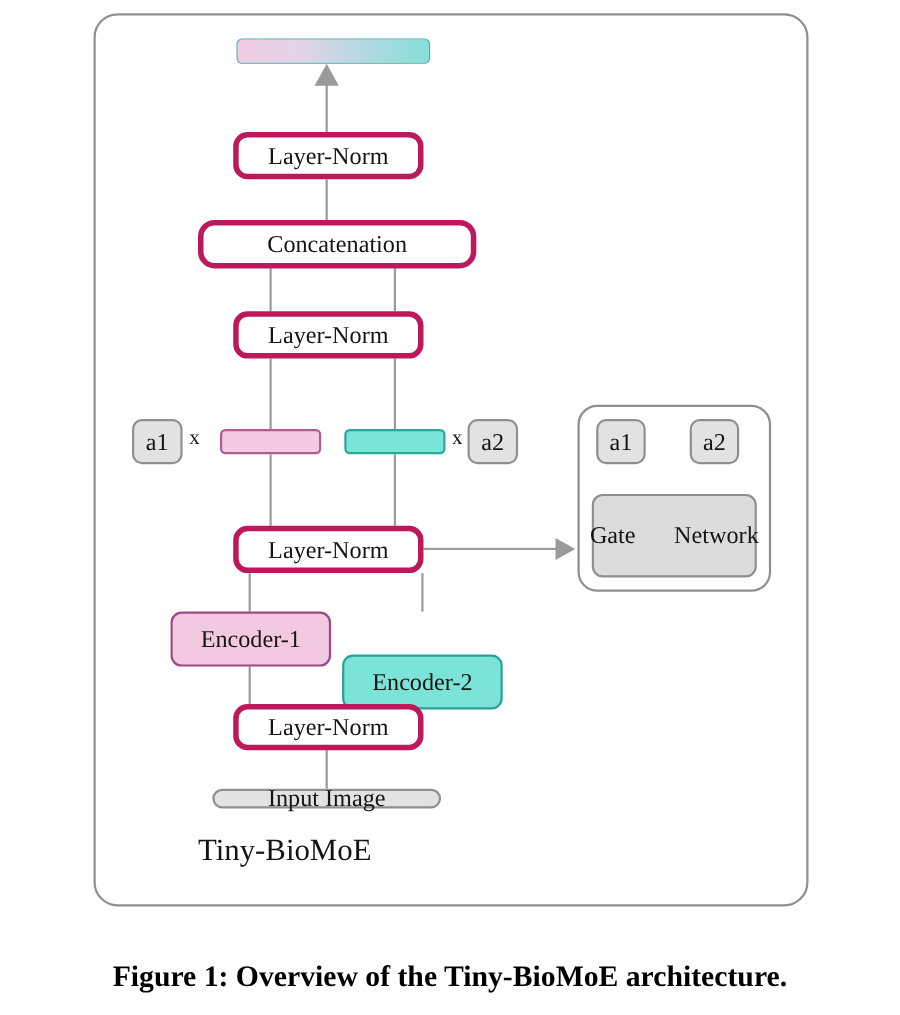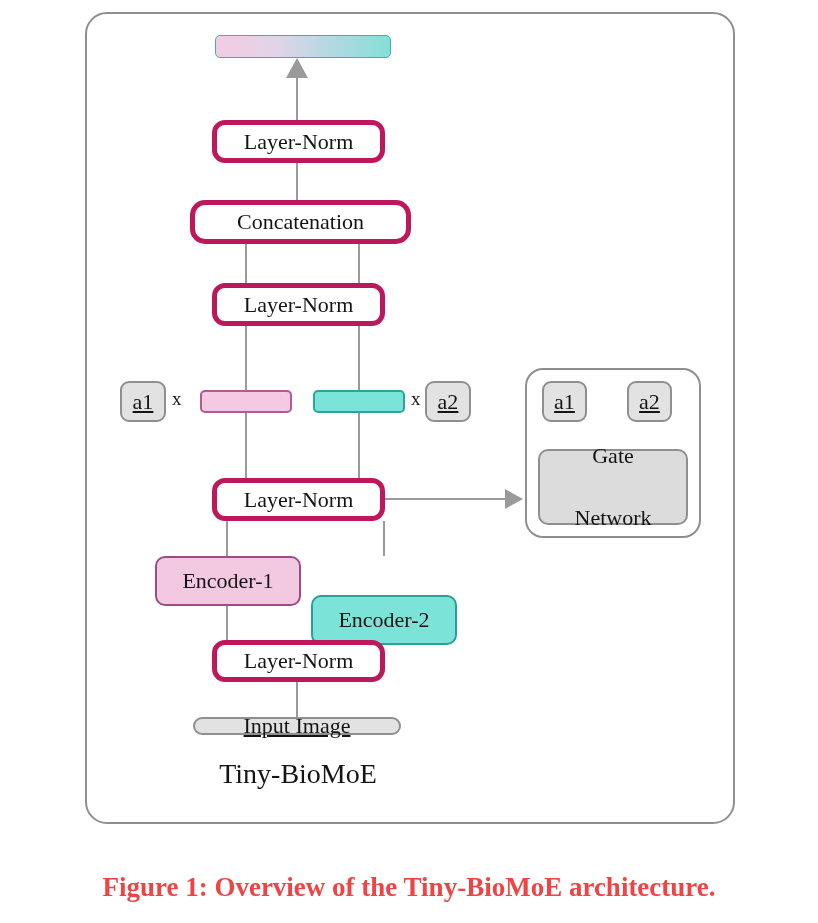--- a/index.html
+++ b/index.html
@@ -27,21 +27,20 @@
   }
   .white-box {
     background: #ffffff;
     border: 5px solid #be185d;
     border-radius: 13px;
   }
   .gray-box {
     background: #e2e2e2;
     border: 2px solid #8f8f8f;
     border-radius: 9px;
-    text-decoration: underline;
   }
   .frame {
     position: absolute;
     box-sizing: border-box;
     border: 2px solid #8f8f8f;
     border-radius: 22px;
     background: #ffffff;
   }
   .vline {
     position: absolute;
@@ -100,44 +99,44 @@
     position: absolute;
     box-sizing: border-box;
     background: #ffffff;
     border: 2px solid #8f8f8f;
     border-radius: 18px;
   }
   .gate-box {
     background: #dcdcdc;
     border: 2px solid #8f8f8f;
     border-radius: 10px;
-    flex-direction: column;
+    flex-direction: row;
     line-height: 1.2;
     gap: 35px;
   }
   .mult-sign {
     position: absolute;
     font-size: 19px;
     color: #141414;
   }
   .diagram-title {
     position: absolute;
     font-size: 28px;
     color: #141414;
-    text-align: center;
+    text-align: left;
   }
   .caption {
     position: absolute;
     left: 0;
     top: 872px;
     width: 818px;
     text-align: center;
     font-size: 27px;
     font-weight: bold;
-    color: #ef4444;
+    color: #000000;
   }
 </style>
 </head>
 <body>
 
 <div class="frame" style="left:85px; top:12px; width:650px; height:812px;"></div>
 
 <div class="vline" style="left:296px; top:682px; height:35px;"></div>
 <div class="vline" style="left:226px; top:606px; height:34px;"></div>
 <div class="vline" style="left:383px; top:606px; height:34px;"></div>
@@ -157,21 +156,21 @@
 <div class="hline" style="left:385px; top:498px; width:121px;"></div>
 <div class="arrow-right" style="left:505px; top:489px;"></div>
 
 <div class="vline" style="left:563px; top:422px; height:27px;"></div>
 <div class="vline" style="left:648px; top:422px; height:27px;"></div>
 
 <div class="bar output-bar" style="left:215px; top:35px; width:176px; height:23px;"></div>
 
 <div class="node white-box" style="left:212px; top:120px; width:173px; height:43px;">Layer-Norm</div>
 
-<div class="node white-box" style="left:190px; top:200px; width:221px; height:44px; border-radius:15px;">Concatenation</div>
+<div class="node white-box" style="left:180px; top:200px; width:253px; height:44px; border-radius:15px;">Concatenation</div>
 
 <div class="node white-box" style="left:212px; top:283px; width:173px; height:43px;">Layer-Norm</div>
 
 <div class="node gray-box" style="left:120px; top:381px; width:46px; height:41px;">a1</div>
 <div class="mult-sign" style="left:172px; top:388px;">x</div>
 <div class="bar pink-bar" style="left:200px; top:390px; width:92px; height:23px;"></div>
 <div class="bar teal-bar" style="left:313px; top:390px; width:92px; height:23px;"></div>
 <div class="mult-sign" style="left:411px; top:388px;">x</div>
 <div class="node gray-box" style="left:425px; top:381px; width:46px; height:41px;">a2</div>
 

